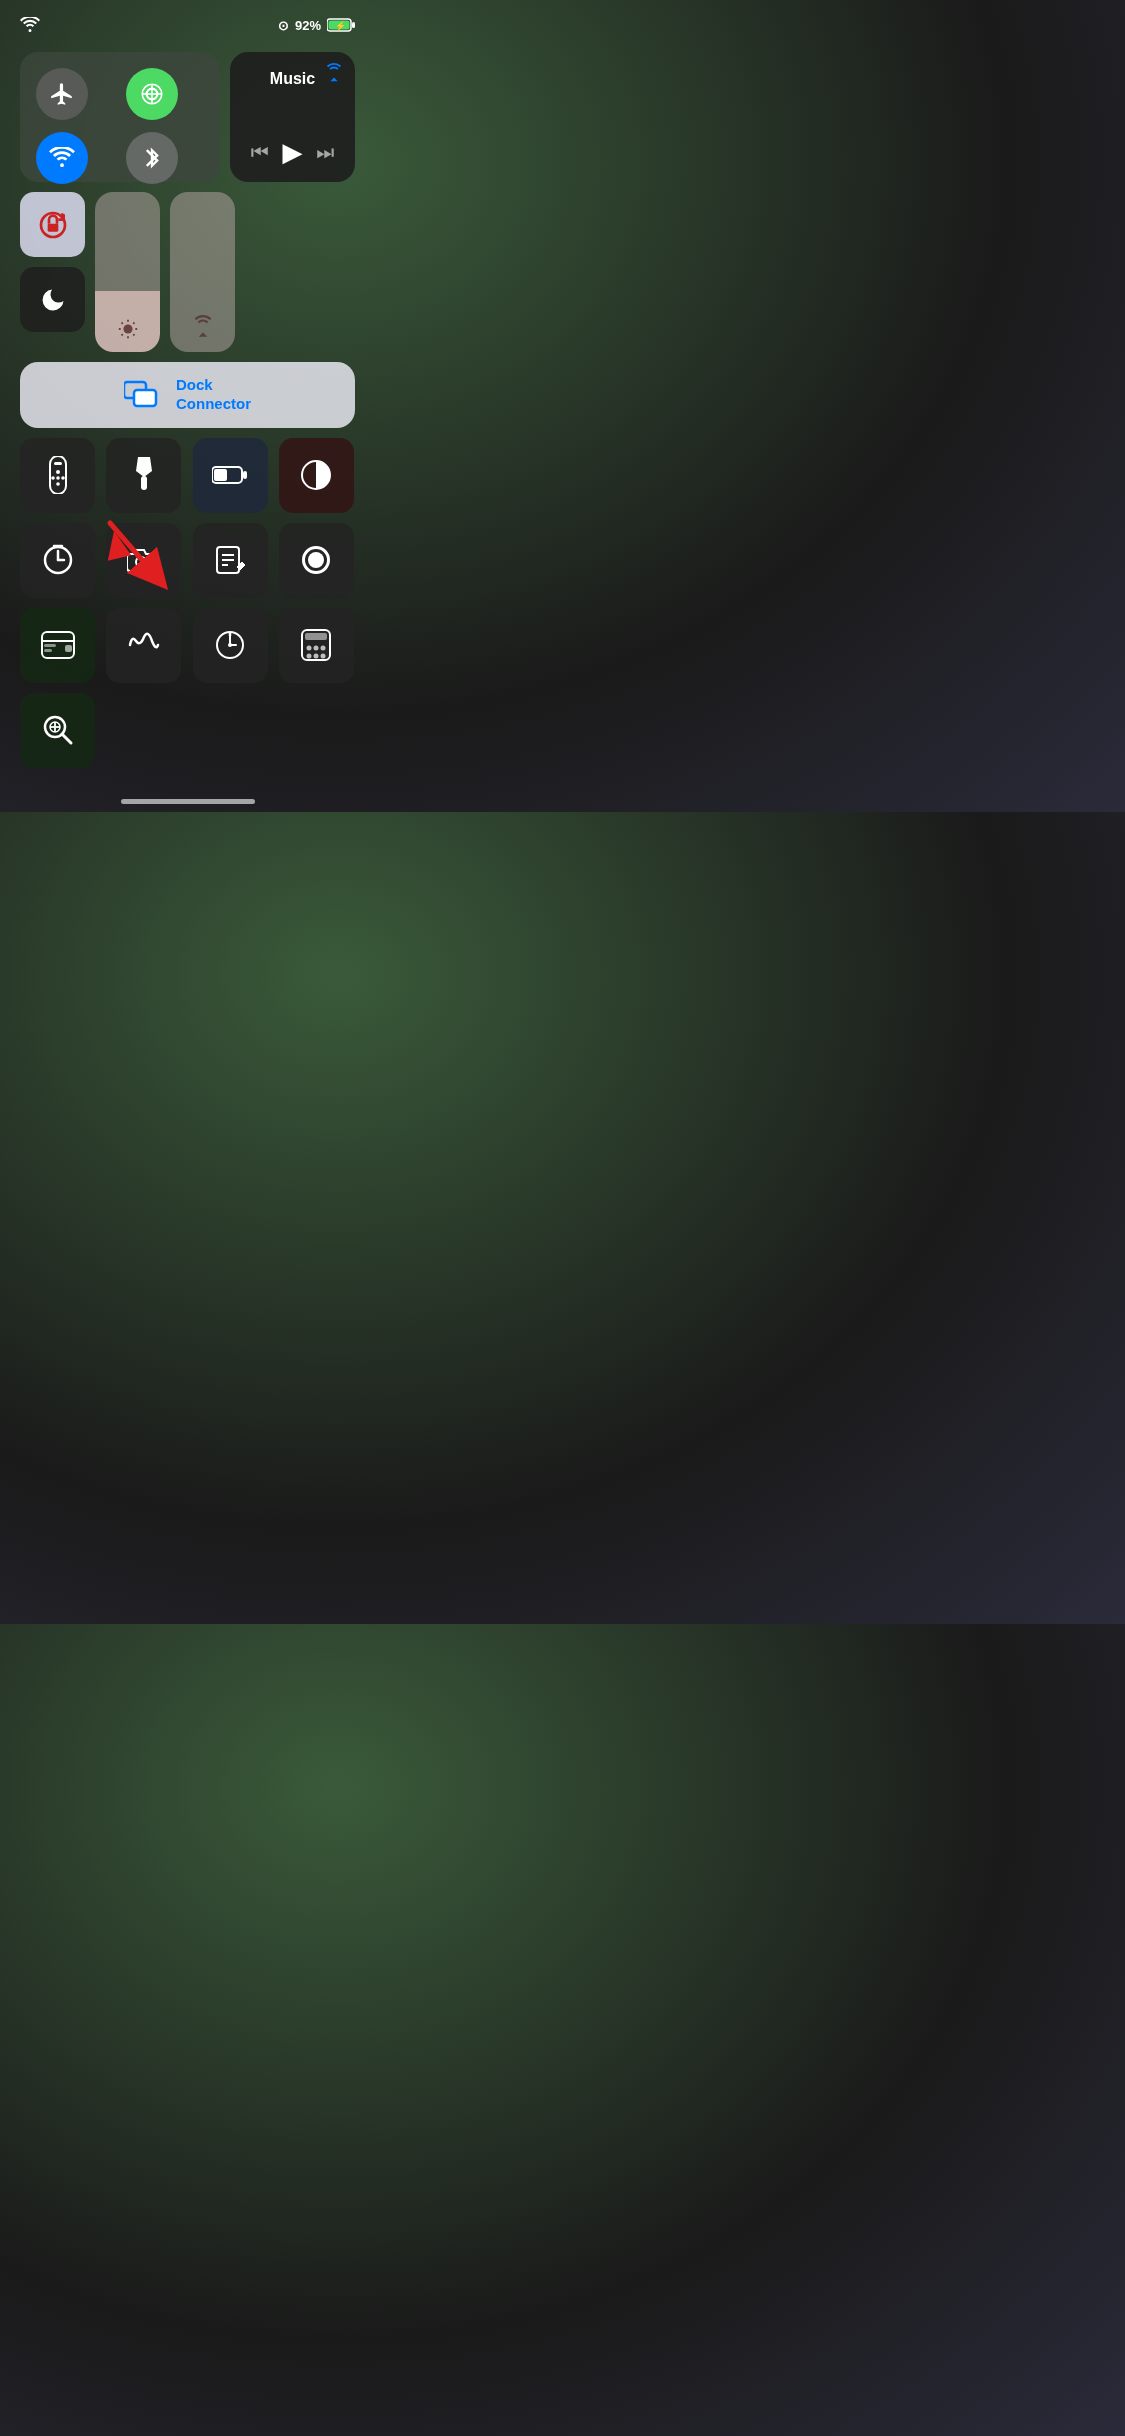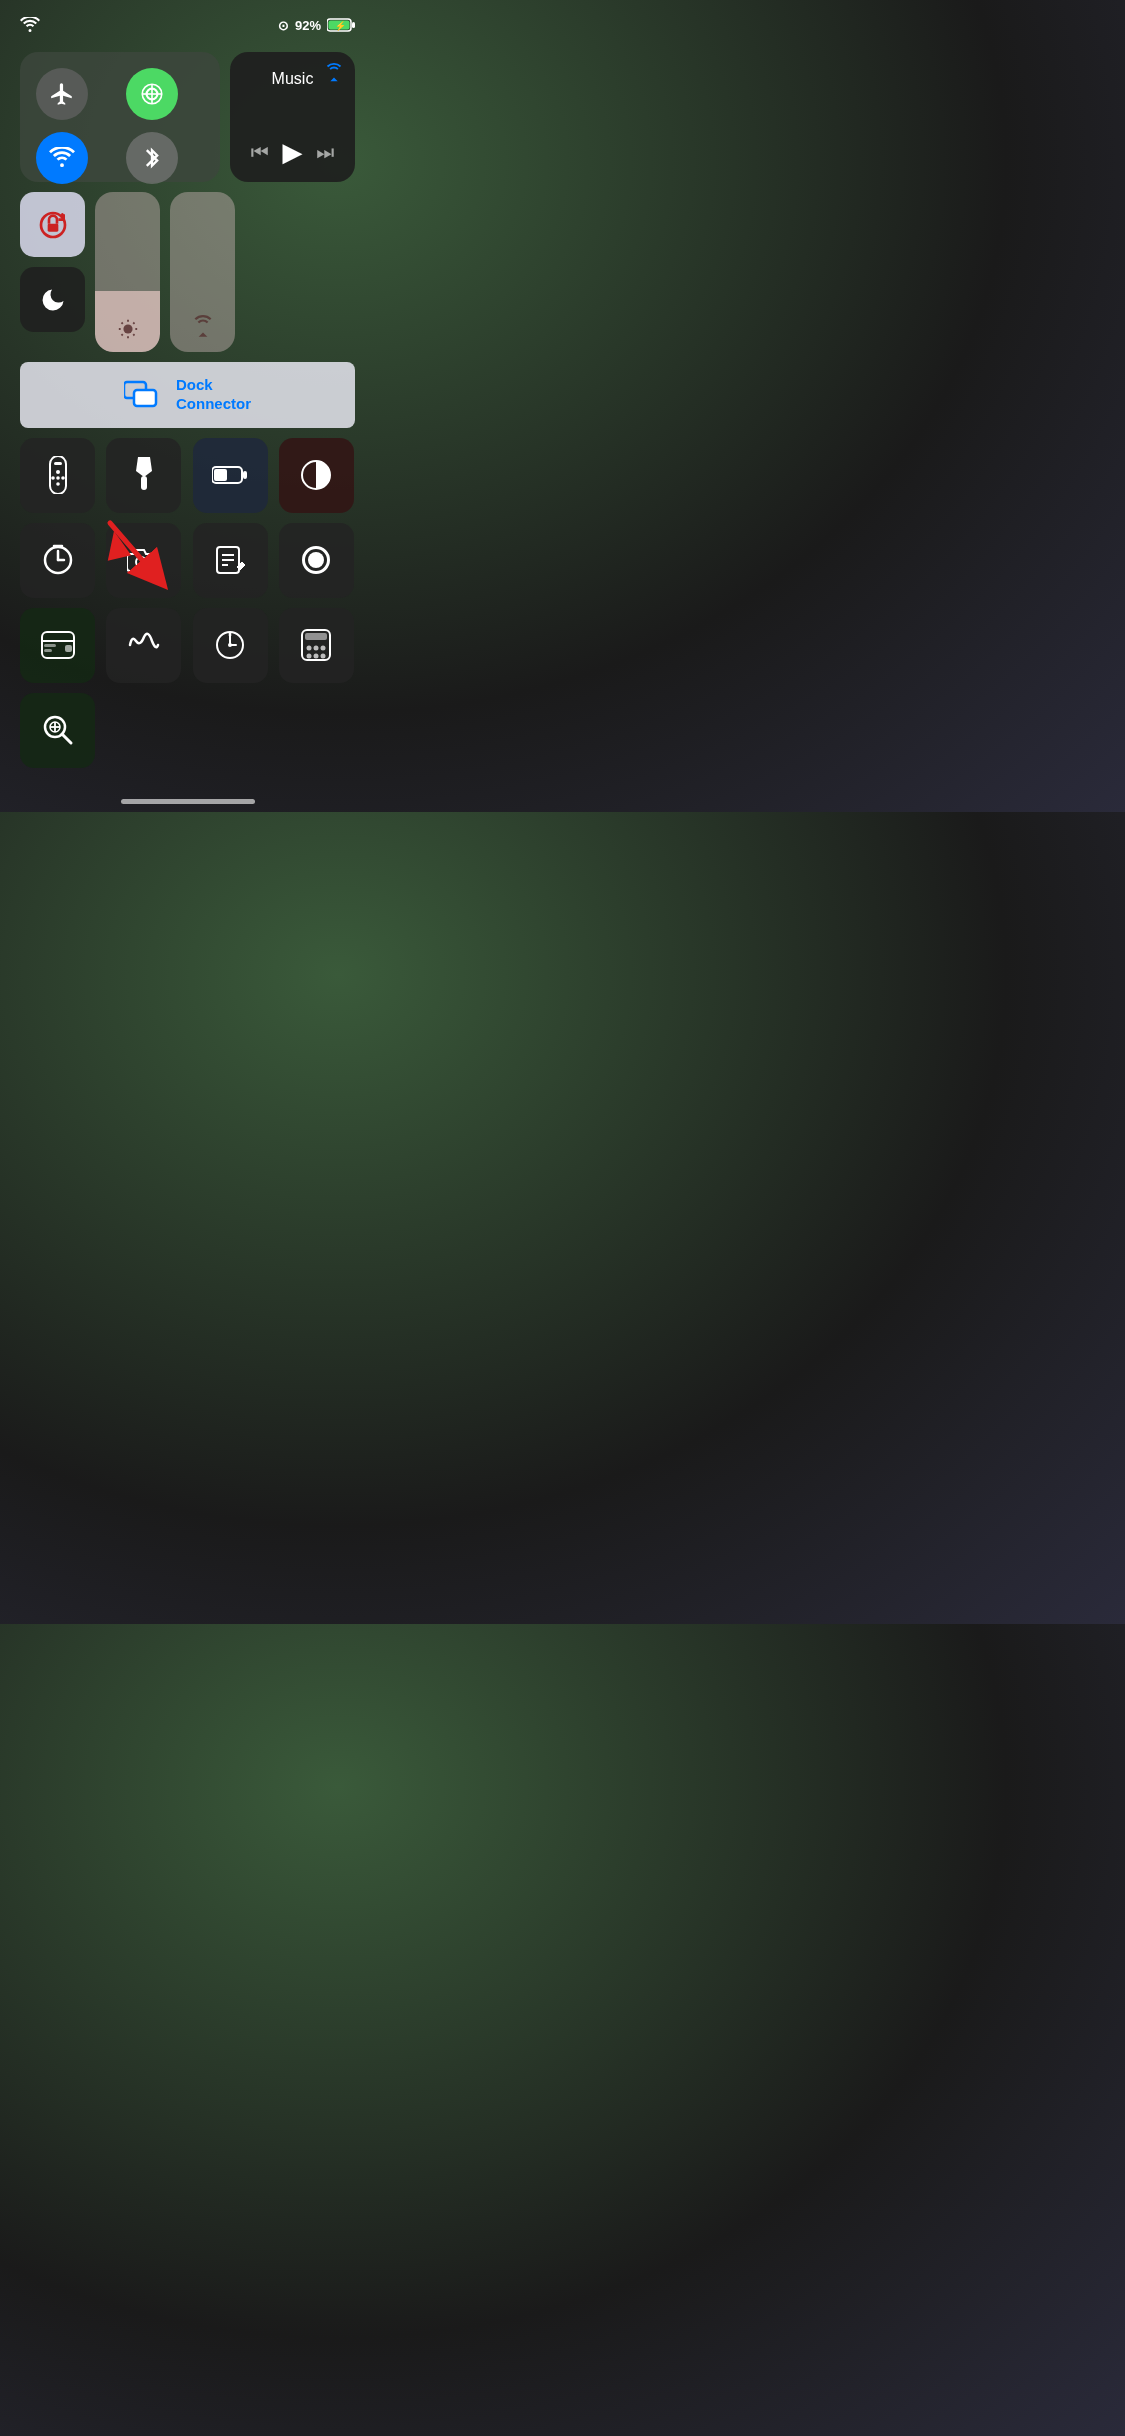--- a/index.html
+++ b/index.html
@@ -94,21 +94,21 @@
       position: absolute;
       top: 10px;
       right: 10px;
       color: #007aff;
       font-size: 18px;
     }
 
     .music-title {
       color: white;
       font-size: 16px;
-      font-weight: 400;
+      font-weight: 700;
       text-align: center;
       margin-top: 4px;
     }
 
     .music-controls {
       display: flex;
       align-items: center;
       justify-content: space-around;
       margin-top: auto;
     }
@@ -141,21 +141,21 @@
     }
 
     .toggle-btn.do-not-disturb {
       background: rgba(30,30,30,0.85);
       color: white;
     }
 
     .dock-connector-btn {
       flex: 1;
       background: rgba(230,230,240,0.85);
-      border-radius: 8px;
+      border-radius: 18px;
       display: flex;
       align-items: center;
       justify-content: center;
       gap: 12px;
       padding: 14px 16px;
       cursor: pointer;
       height: 65px;
     }
 
     

